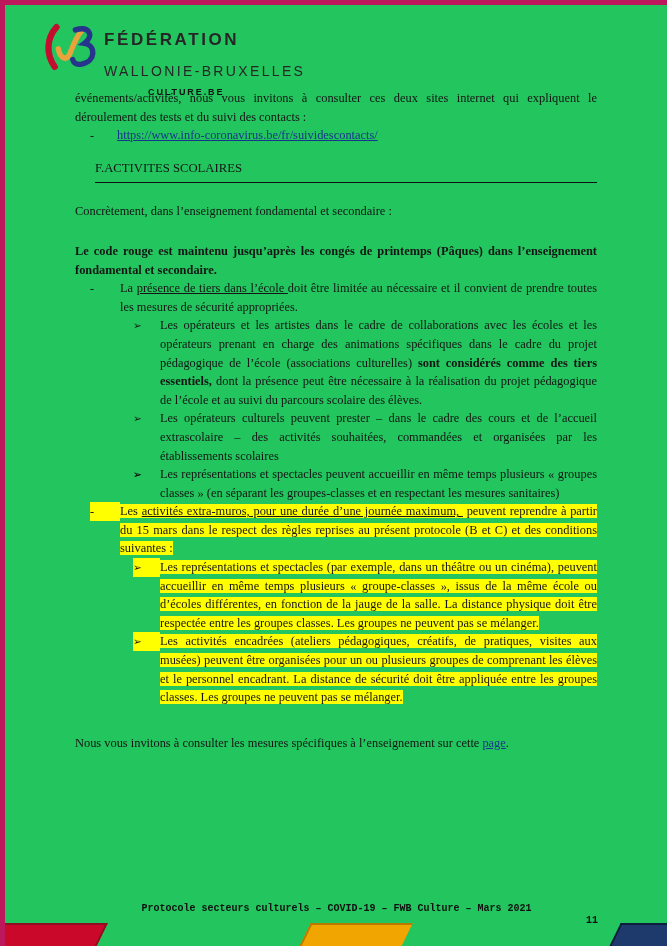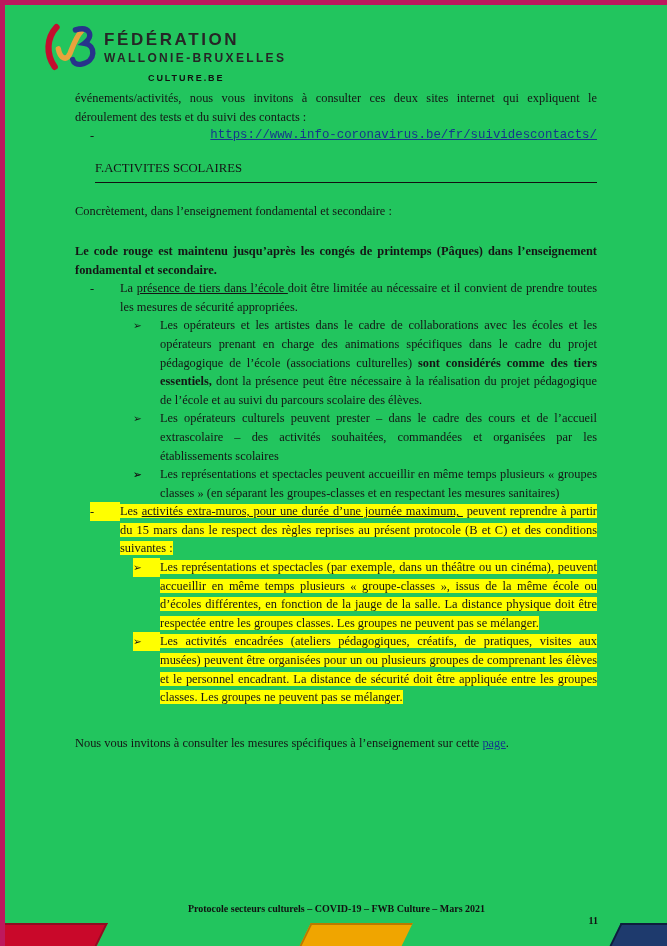--- a/index.html
+++ b/index.html
@@ -6,45 +6,45 @@
   .page{
     position:relative;width:665px;height:944px;
     border:5px solid #be185d;background:#22c55e;overflow:hidden;
     font-family:"Liberation Serif", serif;color:#151515;
   }
   
   .logo{position:absolute;top:16px;left:38px;display:flex;align-items:flex-start;}
   .logo-mark{width:54px;height:52px;flex:none;}
   .logo-text{margin-left:7px;padding-top:10px;}
   .logo-title{font-family:"Liberation Sans",sans-serif;font-weight:bold;font-size:17px;letter-spacing:2.6px;color:#262626;line-height:17px;}
-  .logo-sub{font-family:"Liberation Sans",sans-serif;font-weight:bold;font-size:12px;letter-spacing:2.35px;color:#262626;margin-top:3px;}
+  .logo-sub{font-family:"Liberation Sans",sans-serif;font-weight:normal;font-size:14px;letter-spacing:2.35px;color:#262626;margin-top:15px;}
   .logo-domain{font-family:"Liberation Sans",sans-serif;font-weight:bold;font-size:9px;letter-spacing:1.9px;color:#111;margin-top:8px;margin-left:44px;}
   
   .content{position:absolute;top:84px;left:70px;width:522px;font-size:12.4px;line-height:18.6px;text-align:justify;}
   .para{margin:0;}
   a.doclink{color:#16368C;text-decoration:underline;cursor:pointer;}
   .link-line1{position:relative;margin:0;padding-left:48px;text-align:left;}
   .link-line1 .mk{position:absolute;left:15px;top:0;}
-  .link-line2{margin:0;padding-left:42px;text-align:right;font-family:Liberation Mono, monospace;}
+  .link-line2{margin:0;padding-left:42px;text-align:left;}
   .heading{margin:14px 0 0 20px;font-weight:normal;font-size:12.7px;text-align:left;
            border-bottom:1.5px solid #111;padding-bottom:5px;}
   .bold-para{font-weight:bold;margin-top:21px;}
   .concret{margin-top:19px;}
   .li1{position:relative;padding-left:45px;margin:0;}
   .li1 > .mk{position:absolute;left:15px;top:0;}
   .li2{position:relative;padding-left:85px;margin:0;}
   .li2 > .mk{position:absolute;left:58px;top:0;font-family:"DejaVu Sans",sans-serif;font-size:10.5px;}
   u.seg{text-decoration:underline;}
   b.seg{font-weight:bold;}
   .hl{background:#FFFF00;}
   .li1.h > .mk{width:30px;background:#FFFF00;}
   .li2.h > .mk{width:27px;background:#FFFF00;}
   .closing{margin-top:27px;}
   
-  .footer{position:absolute;left:70px;right:72px;bottom:35px;font-size:10px;font-weight:bold;text-align:center;color:#111;}
+  .footer{position:absolute;left:70px;right:72px;bottom:35px;font-size:10px;font-weight:bold;text-align:center;color:#111;font-family:Liberation Mono, monospace;}
   .footer .pnum{position:absolute;right:0;top:12px;}
   
   .band{position:absolute;bottom:-2px;height:26px;transform:skewX(-26deg);}
   .band-red{left:-34px;width:128px;background:#C9082A;border-top:2px solid #8E0E22;border-right:2px solid #8E0E22;}
   .band-yellow{left:299px;width:100px;background:#F0A500;border-top:2px solid #B97A00;border-left:2px solid #B97A00;}
   .band-blue{left:609px;width:90px;background:#1E3A6D;border-top:2px solid #0E1F3D;border-left:2px solid #0E1F3D;}
 </style>
 </head>
 <body>
 

